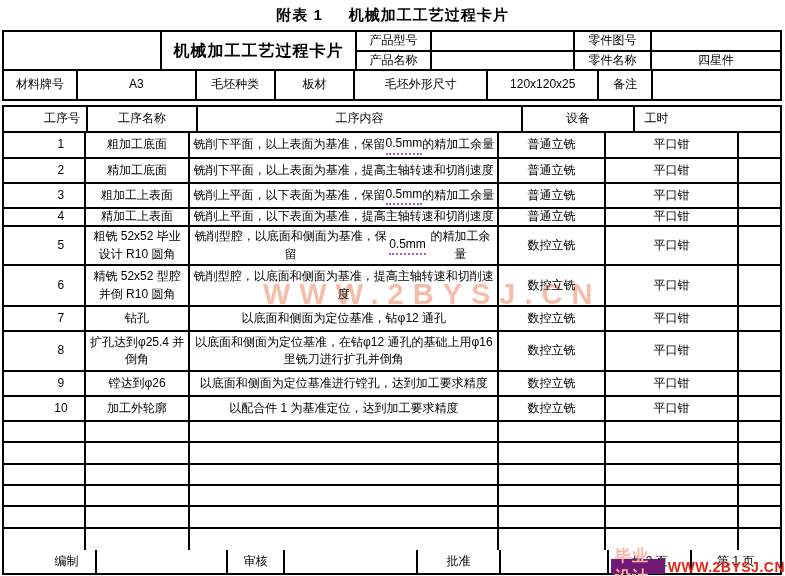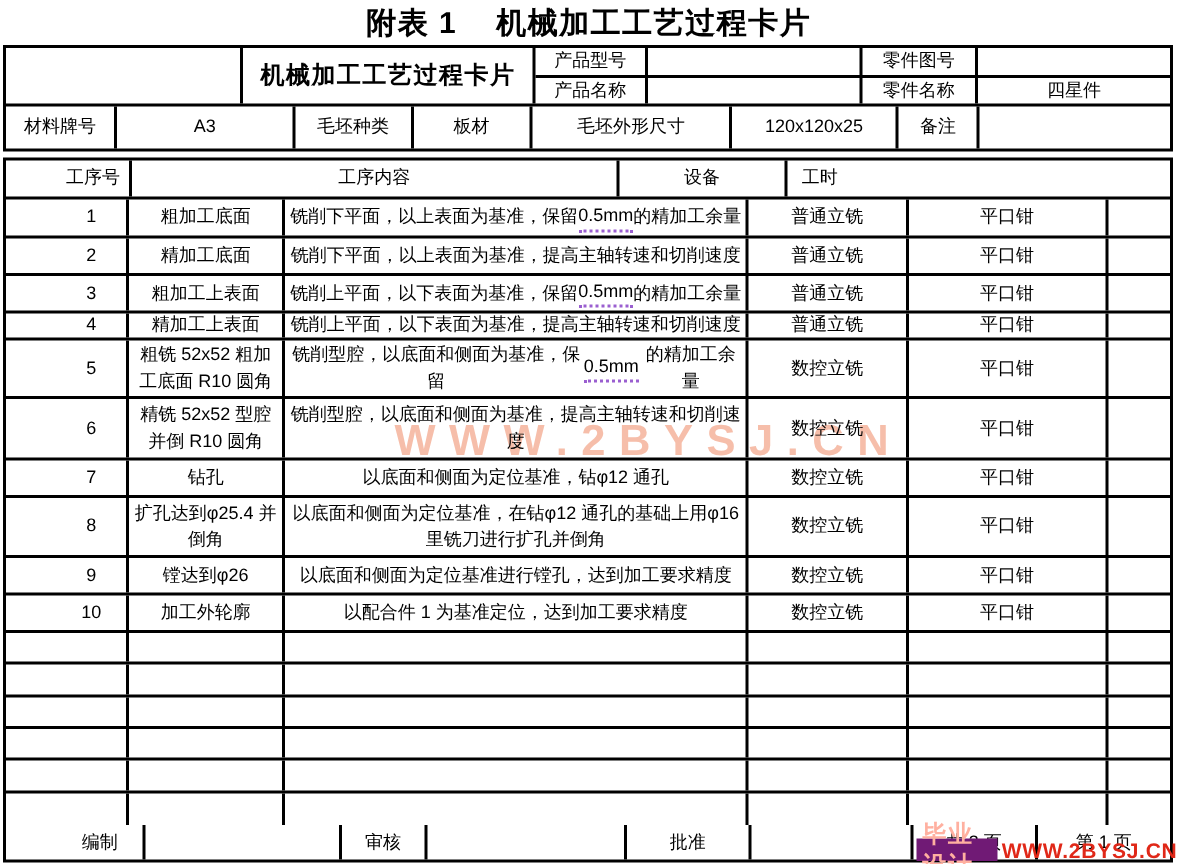--- a/index.html
+++ b/index.html
@@ -1,21 +1,21 @@
 <!DOCTYPE html>
 <html><head>
 <meta charset="utf-8">
 <style>
   * { margin:0; padding:0; box-sizing:border-box; }
   html,body { background:#fff; }
   body { font-family:"Liberation Sans", sans-serif; color:#000; }
   .page { position:relative; width:785px; height:576px; background:#fff; overflow:hidden; }
 
   .doc-title { height:30px; display:flex; align-items:center; justify-content:center;
-               font-size:20px; font-weight:bold; letter-spacing:1px; }
+               font-size:15px; font-weight:bold; letter-spacing:1px; }
   .doc-title .gap { display:inline-block; width:26px; }
 
   .cell { display:flex; align-items:center; justify-content:center;
           border-right:2px solid #000; overflow:hidden; text-align:center;
           font-size:12px; line-height:1.45; padding:0 2px; }
   .cell:last-child { border-right:none; }
 
   
   .htable { width:780px; margin-left:2px; border:2px solid #000; }
   .ht-top { display:flex; height:39px; border-bottom:2px solid #000; }
@@ -87,20 +87,21 @@
       <div class="cell m4">毛坯外形尺寸</div>
       <div class="cell m5">120x120x25</div>
       <div class="cell m6">备注</div>
       <div class="cell m7"></div>
     </div>
   </div>
 
   <div class="mtable">
     <div class="mrow" style="height:26px">
       <div class="cell c0">工序号</div>
+      <div class="cell c1">工序名称</div>
       <div class="cell c2">工序内容</div>
       <div class="cell c3">设备</div>
       <div class="cell c5">工时</div>
     </div>
 
     <div style="display:contents" id="process-rows"><div class="mrow" style="height: 26px;">
           <div class="cell c0">1</div>
           <div class="cell c1">粗加工底面</div>
           <div class="cell c2">铣削下平面，以上表面为基准，保留 <span class="spell">0.5mm</span> 的精加工余量</div>
           <div class="cell c3">普通立铣</div>
@@ -122,21 +123,21 @@
           <div class="cell c5"></div>
         </div><div class="mrow" style="height: 18px;">
           <div class="cell c0">4</div>
           <div class="cell c1">精加工上表面</div>
           <div class="cell c2">铣削上平面，以下表面为基准，提高主轴转速和切削速度</div>
           <div class="cell c3">普通立铣</div>
           <div class="cell c4">平口钳</div>
           <div class="cell c5"></div>
         </div><div class="mrow" style="height: 39px;">
           <div class="cell c0">5</div>
-          <div class="cell c1">粗铣 52x52 粗加工底面 R10 圆角</div>
+          <div class="cell c1">粗铣 52x52 毕业设计 R10 圆角</div>
           <div class="cell c2">铣削型腔，以底面和侧面为基准，保留 <span class="spell">0.5mm</span> 的精加工余量</div>
           <div class="cell c3">数控立铣</div>
           <div class="cell c4">平口钳</div>
           <div class="cell c5"></div>
         </div><div class="mrow" style="height: 41px;">
           <div class="cell c0">6</div>
           <div class="cell c1">精铣 52x52 型腔并倒 R10 圆角</div>
           <div class="cell c2">铣削型腔，以底面和侧面为基准，提高主轴转速和切削速度</div>
           <div class="cell c3">数控立铣</div>
           <div class="cell c4">平口钳</div>

